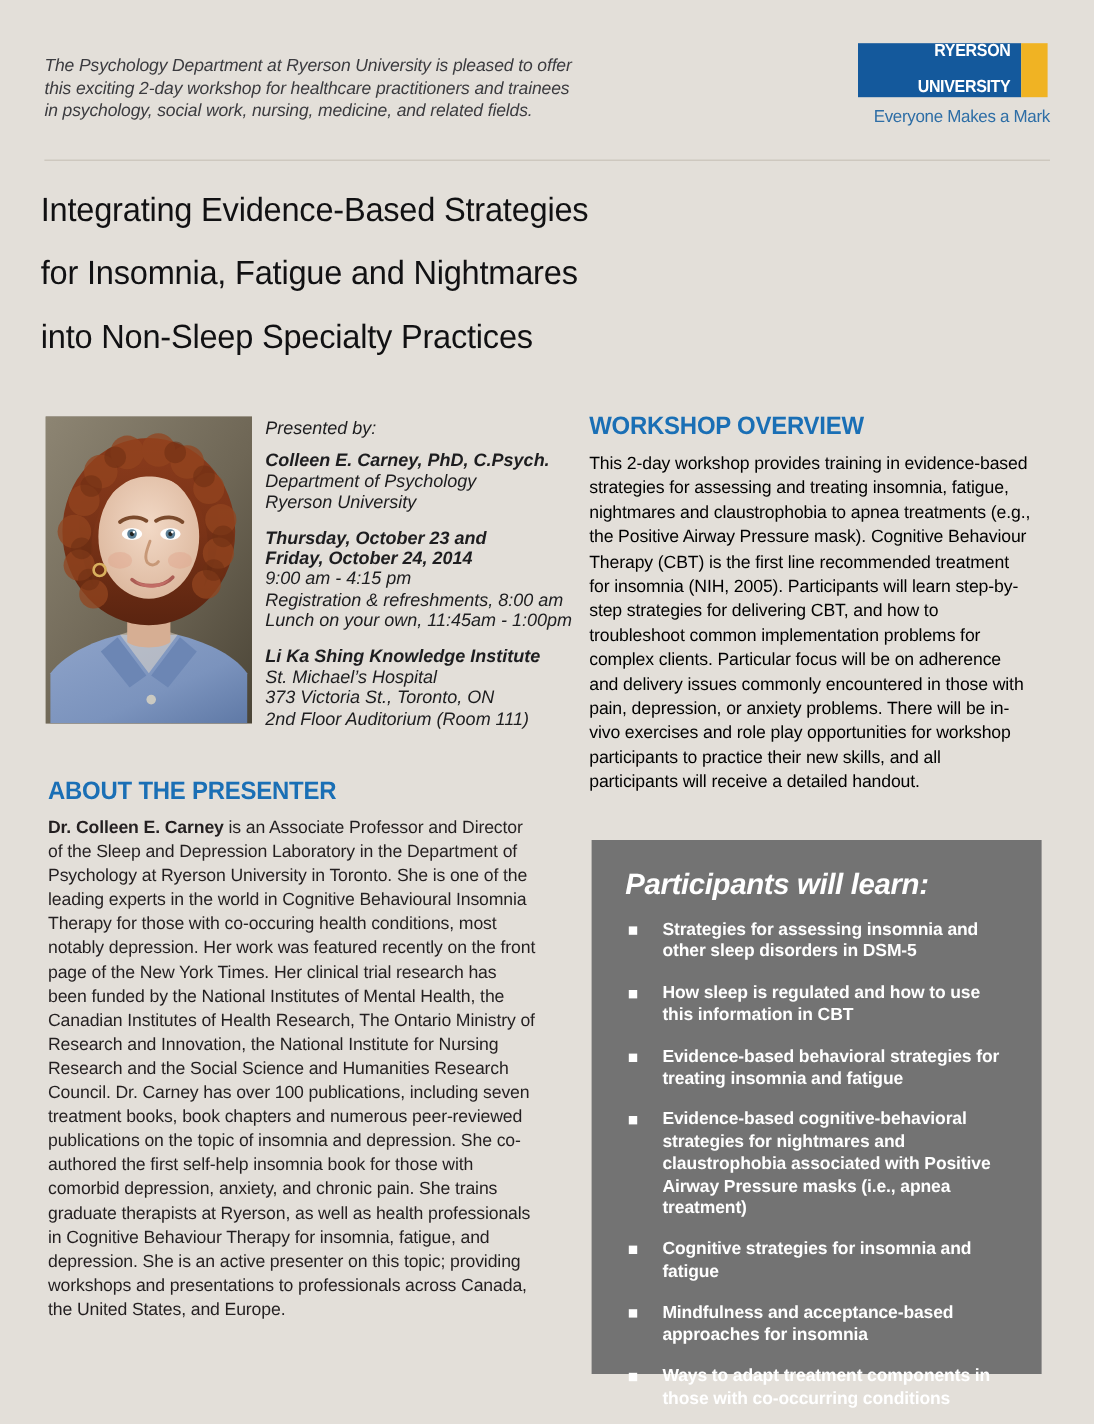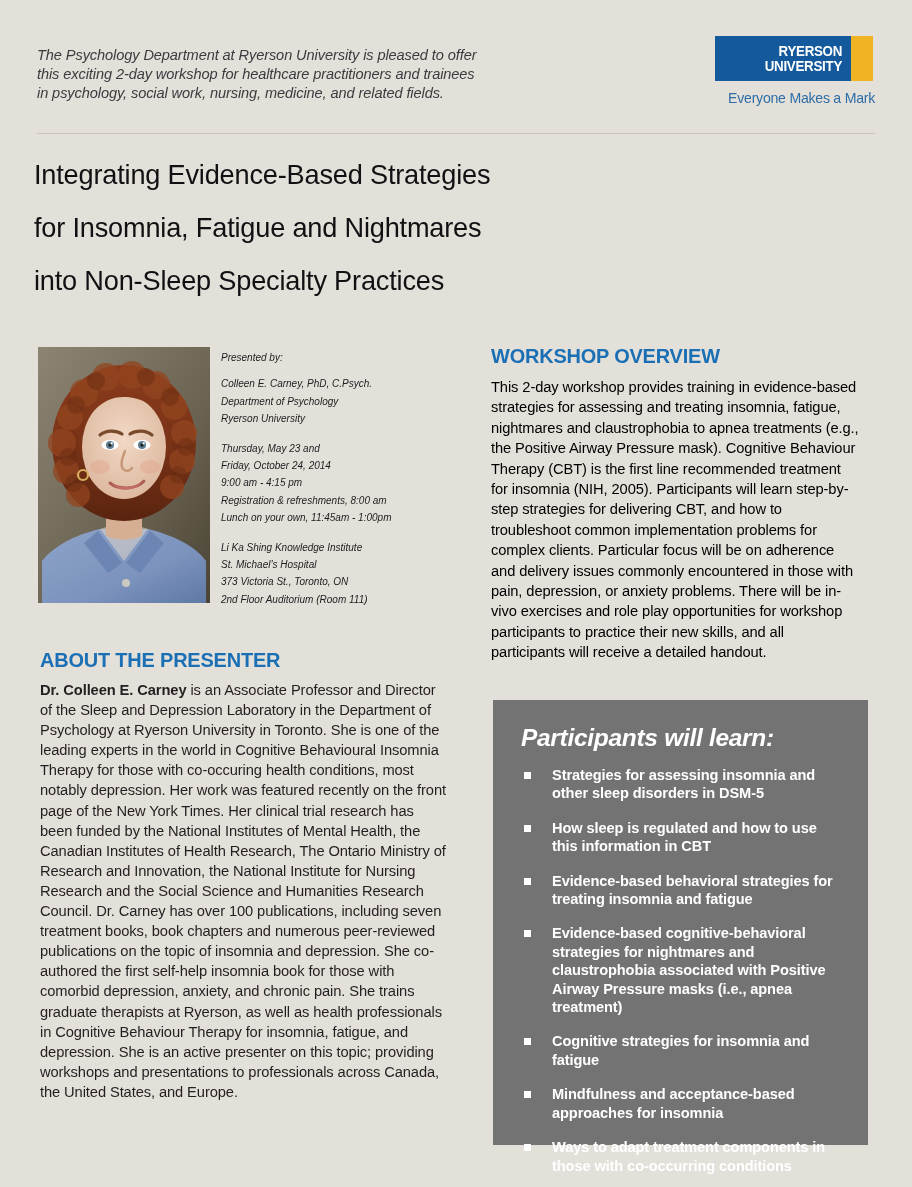--- a/index.html
+++ b/index.html
@@ -67,21 +67,21 @@
     width: 22px; height: 45px;
     background: #f0b323;
   }
   .logo-wordmark {
     position: absolute;
     left: 0; top: 0;
     width: 136px; height: 45px;
     display: flex;
     flex-direction: column;
     align-items: flex-end;
-    justify-content: center;
+    justify-content: space-between;
     padding-right: 9px;
     box-sizing: border-box;
   }
   .logo-wordmark span {
     color: #ffffff;
     font-weight: bold;
     font-size: 14.5px;
     line-height: 15px;
     letter-spacing: -0.3px;
     font-stretch: condensed;
@@ -140,28 +140,28 @@
   }
   .photo svg { display: block; }
 
   
   .presenter {
     position: absolute;
     left: 221px;
     top: 349px;
     width: 250px;
     font-style: italic;
-    font-size: 10px;
+    font-size: 15px;
     line-height: 17.4px;
     color: #1d1d1f;
   }
   .presenter .lbl { margin-bottom: 9px; }
   .presenter .grp { margin-bottom: 12px; }
   .presenter .grp:last-child { margin-bottom: 0; }
-  .presenter b { font-weight: normal; }
+  .presenter b { font-weight: bold; }
   .presenter div { white-space: nowrap; }
 
   
   .sec-head {
     color: #1a6fb5;
     font-weight: bold;
     font-size: 21px;
     letter-spacing: -0.2px;
     font-stretch: condensed;
     transform: scaleX(0.95);
@@ -369,21 +369,21 @@
   </div>
 
   <div class="presenter">
     <div class="lbl">Presented by:</div>
     <div class="grp">
       <div><b>Colleen E. Carney, PhD, C.Psych.</b></div>
       <div>Department of Psychology</div>
       <div>Ryerson University</div>
     </div>
     <div class="grp">
-      <div><b>Thursday, May 23 and</b></div>
+      <div><b>Thursday, October 23 and</b></div>
       <div><b>Friday, October 24, 2014</b></div>
       <div>9:00 am - 4:15 pm</div>
       <div>Registration &amp; refreshments, 8:00 am</div>
       <div>Lunch on your own, 11:45am - 1:00pm</div>
     </div>
     <div class="grp">
       <div><b>Li Ka Shing Knowledge Institute</b></div>
       <div>St. Michael’s Hospital</div>
       <div>373 Victoria St., Toronto, ON</div>
       <div>2nd Floor Auditorium (Room 111)</div>

